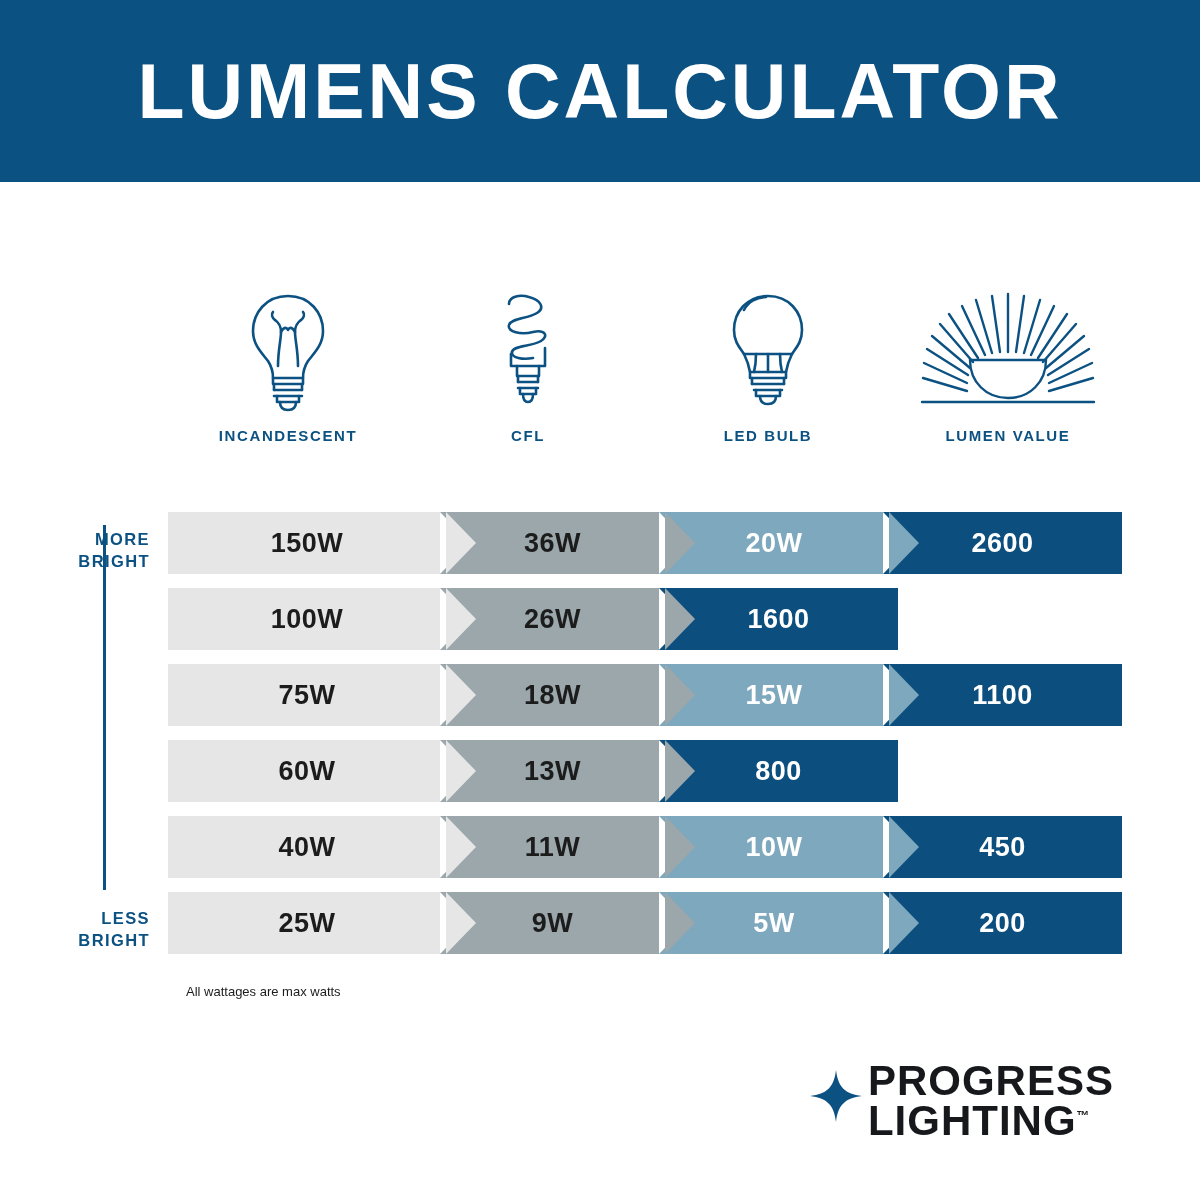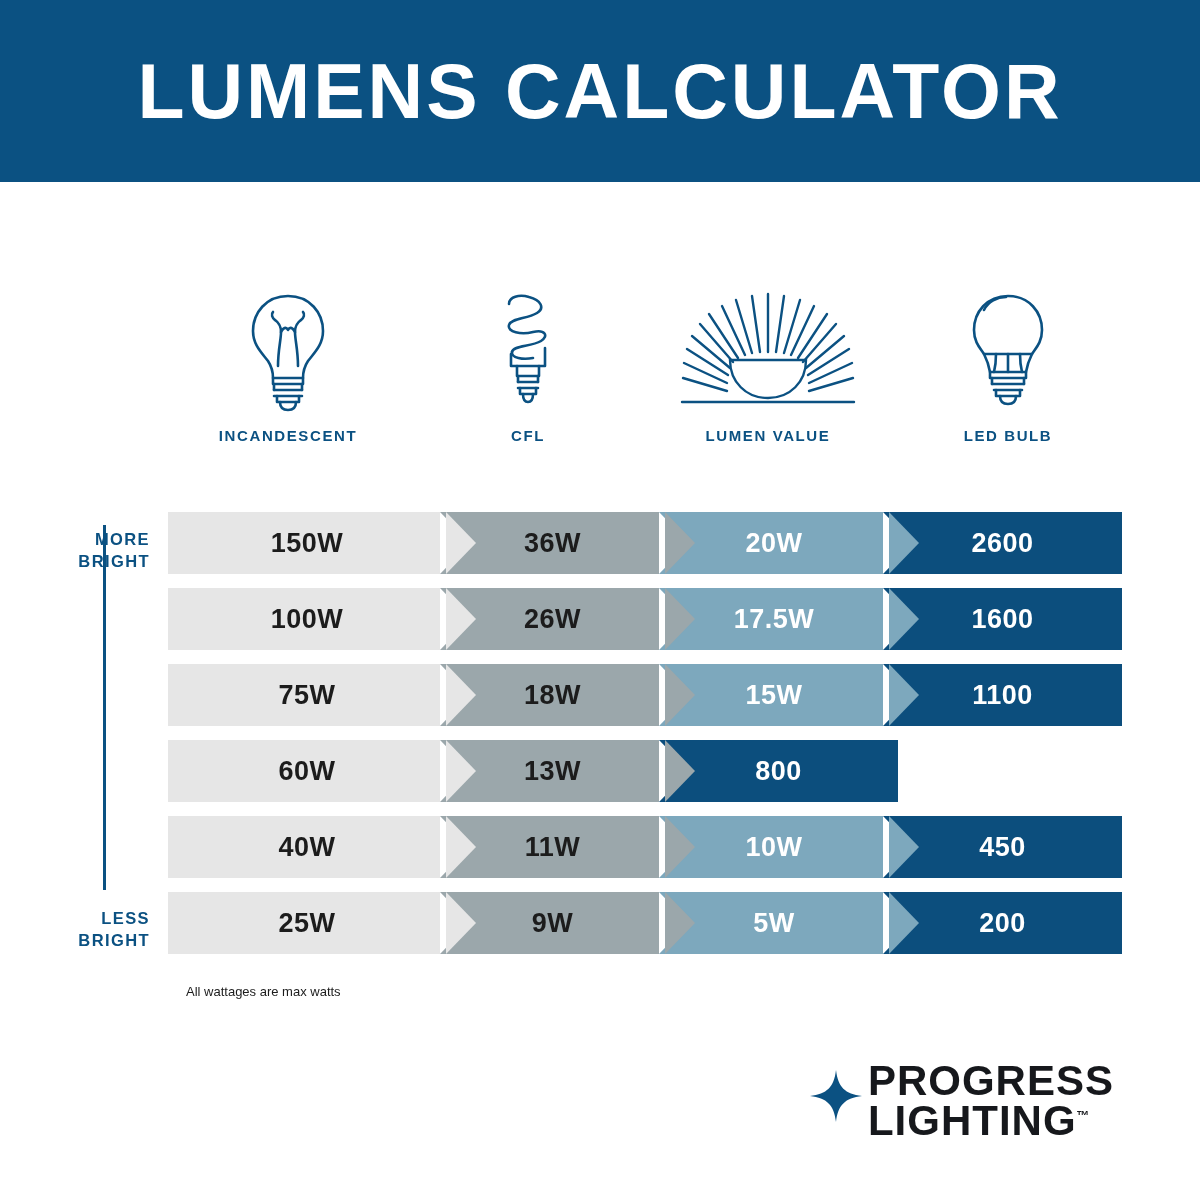--- a/index.html
+++ b/index.html
@@ -230,20 +230,37 @@
         <path d="M39 64 C38 70 50 72 60 70"></path>
         <path d="M38 66 L38 78 L72 78 L72 60"></path>
         <path d="M44 78 L44 88 L66 88 L66 78"></path>
         <path d="M45 88 L45 94 M65 88 L65 94"></path>
         <path d="M45 94 L65 94 M45 100 L65 100"></path>
         <path d="M47 100 L47 106 L63 106 L63 100"></path>
         <path d="M50 106 C50 112 52 114 55 114 C58 114 60 112 60 106"></path>
       </svg>
     </div>
     <div class="col-label">CFL</div>
+  </div>
+
+  <div class="col">
+    <div class="col-icon">
+      <svg width="110" height="125" viewBox="0 0 110 125" fill="none" stroke="#0b5182" stroke-width="2.6" stroke-linecap="round" stroke-linejoin="round">
+        <path d="M55 8 C34 8 21 24 21 42 C21 54 27 60 31 66 L79 66 C83 60 89 54 89 42 C89 24 76 8 55 8 Z"></path>
+        <path d="M31 22 C35 14 44 9 53 9"></path>
+        <path d="M31 66 C34 72 36 78 37 84 L73 84 C74 78 76 72 79 66"></path>
+        <path d="M43 66 C43 74 42 80 41 84 M55 66 L55 84 M67 66 C67 74 68 80 69 84"></path>
+        <path d="M37 84 L37 90 L73 90 L73 84"></path>
+        <path d="M39 90 L39 96 M71 90 L71 96"></path>
+        <path d="M39 96 L71 96 M41 102 L69 102"></path>
+        <path d="M43 102 L43 108 L67 108 L67 102"></path>
+        <path d="M47 108 C47 114 50 116 55 116 C60 116 63 114 63 108"></path>
+      </svg>
+    </div>
+    <div class="col-label">LED BULB</div>
   </div>
 
   <div class="col">
     <div class="col-icon">
       <svg width="180" height="120" viewBox="0 0 180 120" fill="none" stroke="#0b5182" stroke-width="2.4" stroke-linecap="round">
         <path d="M4 112 L176 112"></path>
         <path d="M90 108 C68 108 52 92 52 70 L128 70 C128 92 112 108 90 108 Z" fill="none"></path>
         <path d="M90 62 L90 4"></path>
         <path d="M82 62 L74 6"></path>
           <path d="M98 62 L106 6"></path>
@@ -261,37 +278,20 @@
           <path d="M130 85 L171 59"></path>
         <path d="M49 93 L6 73"></path>
           <path d="M131 93 L174 73"></path>
         <path d="M49 101 L5 88"></path>
           <path d="M131 101 L175 88"></path>
       </svg>
     </div>
     <div class="col-label">LUMEN VALUE</div>
   </div>
 
-  <div class="col">
-    <div class="col-icon">
-      <svg width="110" height="125" viewBox="0 0 110 125" fill="none" stroke="#0b5182" stroke-width="2.6" stroke-linecap="round" stroke-linejoin="round">
-        <path d="M55 8 C34 8 21 24 21 42 C21 54 27 60 31 66 L79 66 C83 60 89 54 89 42 C89 24 76 8 55 8 Z"></path>
-        <path d="M31 22 C35 14 44 9 53 9"></path>
-        <path d="M31 66 C34 72 36 78 37 84 L73 84 C74 78 76 72 79 66"></path>
-        <path d="M43 66 C43 74 42 80 41 84 M55 66 L55 84 M67 66 C67 74 68 80 69 84"></path>
-        <path d="M37 84 L37 90 L73 90 L73 84"></path>
-        <path d="M39 90 L39 96 M71 90 L71 96"></path>
-        <path d="M39 96 L71 96 M41 102 L69 102"></path>
-        <path d="M43 102 L43 108 L67 108 L67 102"></path>
-        <path d="M47 108 C47 114 50 116 55 116 C60 116 63 114 63 108"></path>
-      </svg>
-    </div>
-    <div class="col-label">LED BULB</div>
-  </div>
-
 </div>
 
 <div class="axis-line"></div>
 <div class="axis-label axis-more">
   <div>MORE</div>
   <div>BRIGHT</div>
 </div>
 <div class="axis-label axis-less">
   <div>LESS</div>
   <div>BRIGHT</div>
@@ -313,23 +313,20 @@
         <span>2600</span>
       </div>
   </div>
 
   <div class="row">
     <div class="cell c1">
         <span>100W</span>
       </div>
     <div class="cell c2">
         <span>26W</span>
-      </div>
-    <div class="cell c3">
-        <span>17.5W</span>
       </div>
     <div class="cell c4">
         <span>1600</span>
       </div>
   </div>
 
   <div class="row">
     <div class="cell c1">
         <span>75W</span>
       </div>

